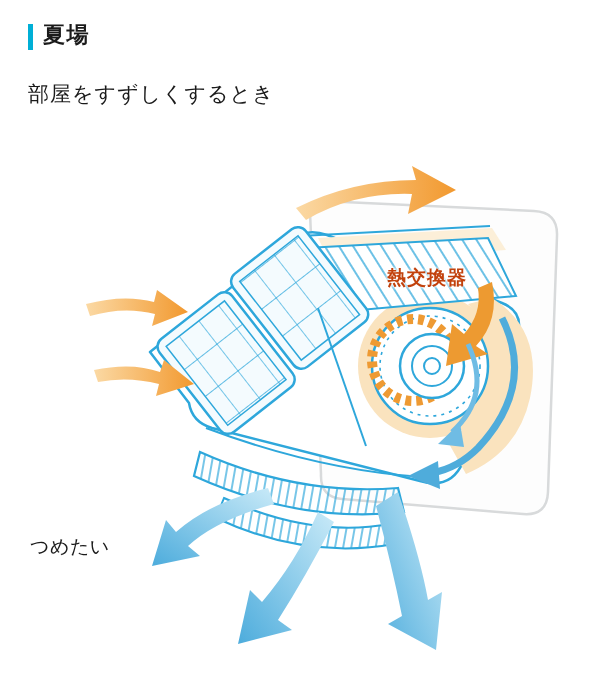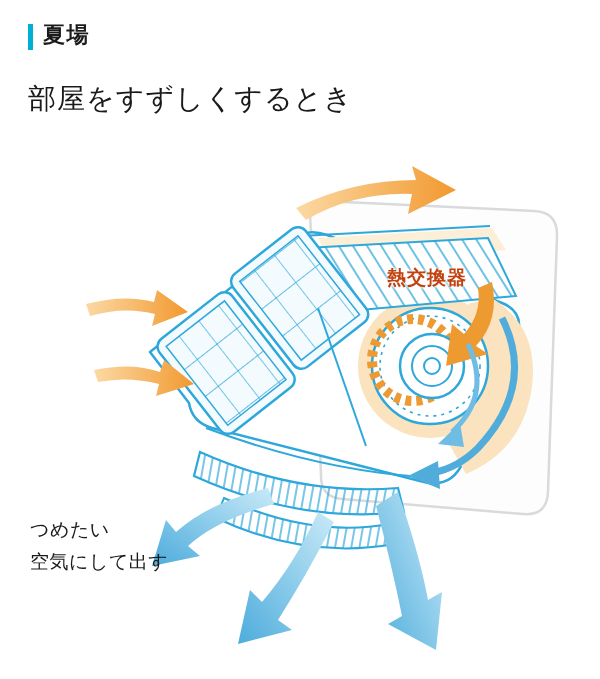--- a/index.html
+++ b/index.html
@@ -9,25 +9,25 @@
     font-family: "Liberation Sans", "DejaVu Sans", sans-serif;
     color: #1a1a1a;
     overflow: hidden;
   }
   .page { position: relative; width: 600px; height: 679px; background: #fff; }
 
   .hdr { position: absolute; top: 20px; left: 28px; display: flex; align-items: flex-end; gap: 10px; z-index: 3; }
   .hdr .bar { width: 5px; height: 26px; background: #00AFD6; }
   .hdr h1 { margin: 0; font-size: 22px; font-weight: bold; letter-spacing: 1.5px; }
 
-  .subtitle { position: absolute; top: 80px; left: 28px; font-size: 28px; font-weight: 400; letter-spacing: 1px; z-index: 3; }
+  .subtitle { position: absolute; top: 80px; left: 28px; font-size: 21px; font-weight: 400; letter-spacing: 1px; z-index: 3; }
 
   .lbl { position: absolute; font-size: 19px; line-height: 1.68; letter-spacing: 0.5px; z-index: 3; }
   .intake { top: 158px; left: 30px; }
-  .output { top: 514px; left: 30px; }
+  .output { top: 533px; left: 30px; font-family: Liberation Mono, monospace; }
 
   .hx {
     position: absolute; top: 265px; left: 387px;
     font-size: 19px; font-weight: bold; color: #c2410c; letter-spacing: 1px; z-index: 3;
     text-shadow: 0 0 3px #fff, 0 0 3px #fff, 0 0 5px #fff;
   }
 
   svg.art { position: absolute; left: 0; top: 0; z-index: 1; }
 </style>
 </head>
@@ -40,21 +40,20 @@
     <h1>夏場</h1>
   </div>
 
   <div class="subtitle">部屋をすずしくするとき</div>
 
 
   <div class="hx">熱交換器</div>
 
   <div class="lbl output">
     <div>つめたい</div>
-    <div>空気にして出す</div>
   </div>
 
   <svg class="art" width="600" height="679" viewBox="0 0 600 679" xmlns="http://www.w3.org/2000/svg">
     <defs>
       <linearGradient id="warmH" x1="0" y1="0" x2="1" y2="0">
         <stop offset="0" stop-color="#FBD9A4"></stop>
         <stop offset="1" stop-color="#F2992F"></stop>
       </linearGradient>
       <linearGradient id="coolG" x1="1" y1="0" x2="0" y2="1">
         <stop offset="0" stop-color="#C9EAF8"></stop>

